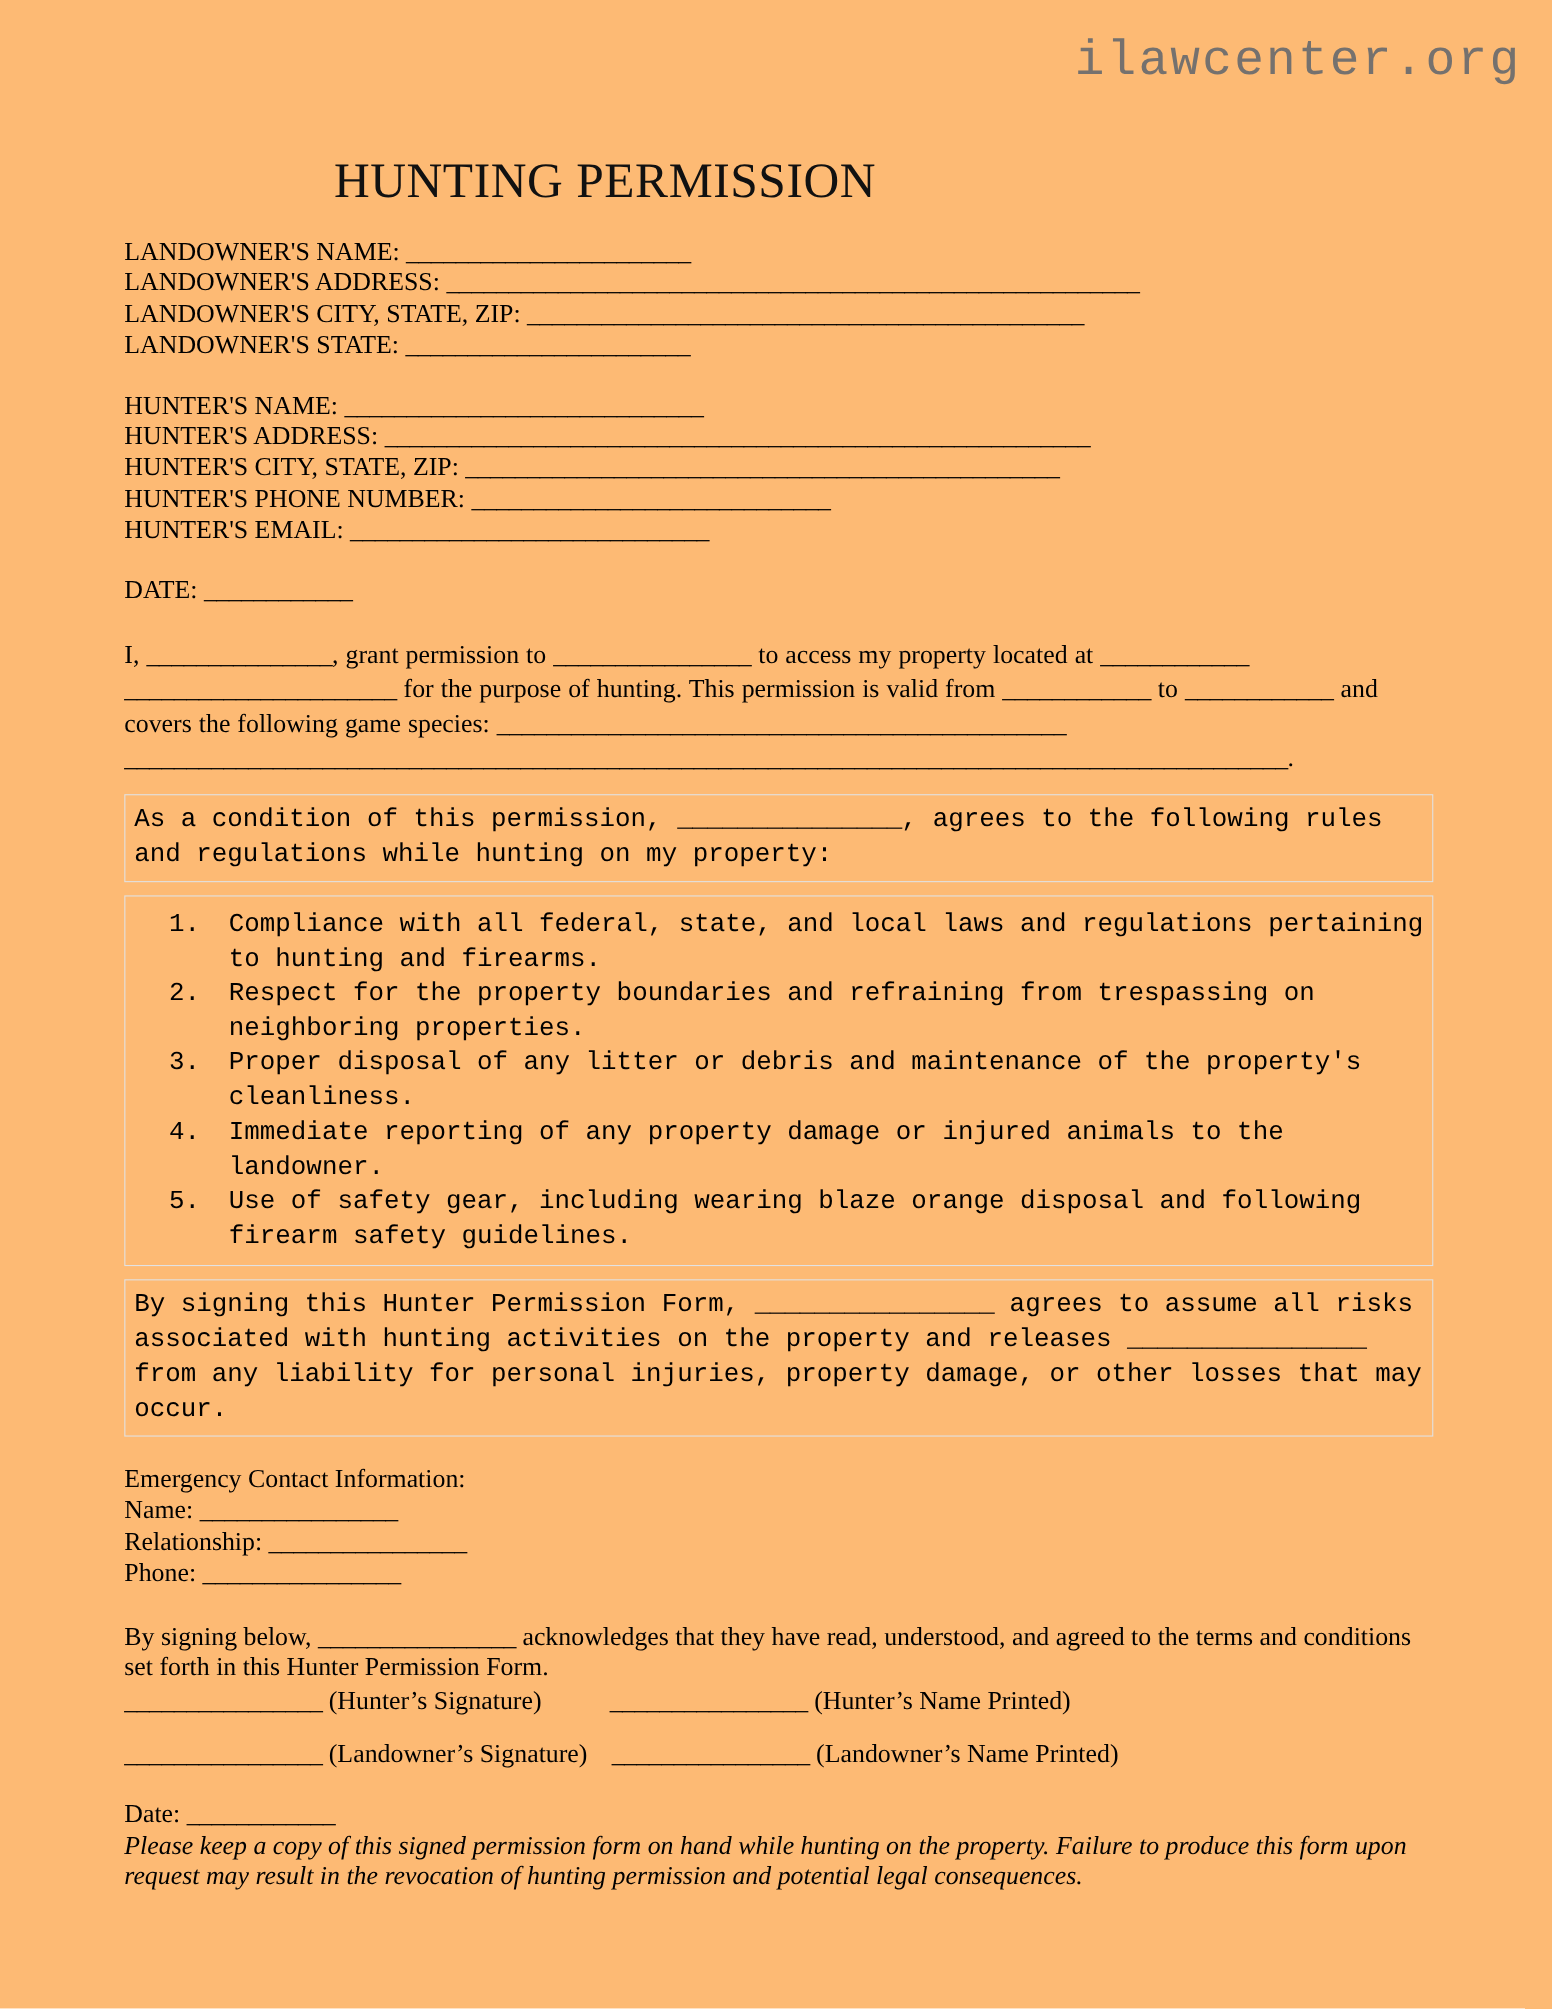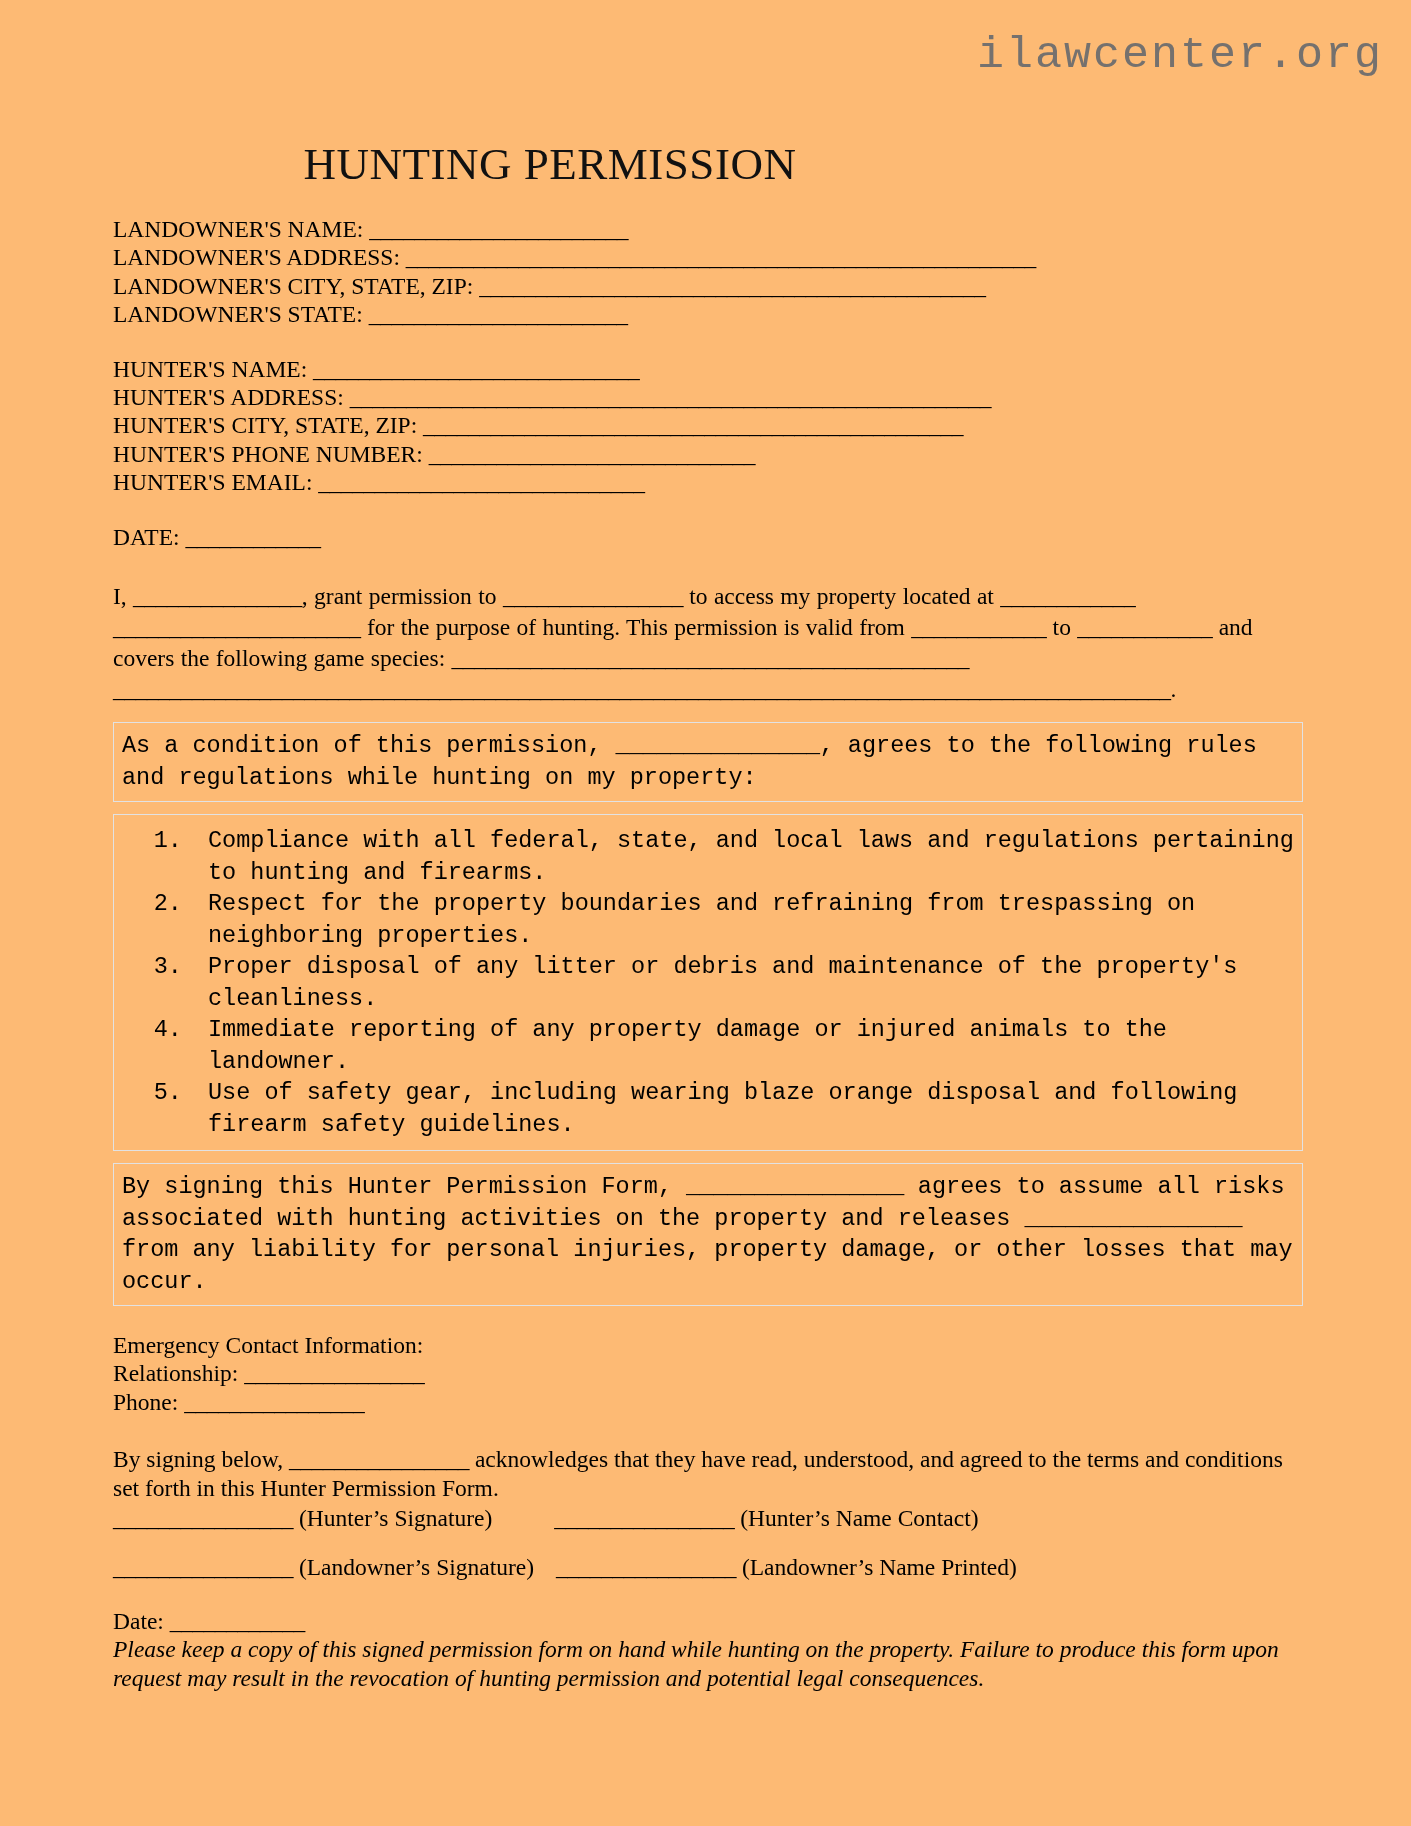--- a/index.html
+++ b/index.html
@@ -165,27 +165,28 @@
         <li>Proper disposal of any litter or debris and maintenance of the property's cleanliness.</li>
         <li>Immediate reporting of any property damage or injured animals to the landowner.</li>
         <li>Use of safety gear, including wearing blaze orange disposal and following firearm safety guidelines.</li>
       </ol>
     </div>
 
     <div class="boxed risk"><span>By signing this Hunter Permission Form, </span><span class="u">________________</span><span> agrees to assume all risks associated with hunting activities on the property and releases </span><span class="u">________________</span><span> from any liability for personal injuries, property damage, or other losses that may occur.</span></div>
 
     <div class="emerg">
       <div>Emergency Contact Information:</div>
+      <div class="field-line"><span>Name: </span><span class="u">________________</span></div>
       <div class="field-line"><span>Relationship: </span><span class="u">________________</span></div>
       <div class="field-line"><span>Phone: </span><span class="u">________________</span></div>
     </div>
 
     <div class="sign-block"><span>By signing below, </span><span class="u">________________</span><span> acknowledges that they have read, understood, and agreed to the terms and conditions set forth in this Hunter Permission Form.</span></div>
 
-    <div class="sig-row" style="margin-top:2px"><span class="u">________________</span>&nbsp;<span>(Hunter’s Signature)</span><span class="col2" style="width:62px"></span><span class="u">________________</span>&nbsp;<span>(Hunter’s Name Contact)</span></div>
+    <div class="sig-row" style="margin-top:2px"><span class="u">________________</span>&nbsp;<span>(Hunter’s Signature)</span><span class="col2" style="width:62px"></span><span class="u">________________</span>&nbsp;<span>(Hunter’s Name Printed)</span></div>
 
     <div class="sig-row"><span class="u">________________</span>&nbsp;<span>(Landowner’s Signature)</span><span class="col2" style="width:22px"></span><span class="u">________________</span>&nbsp;<span>(Landowner’s Name Printed)</span></div>
 
     <div class="date-line field-line"><span>Date: </span><span class="u">____________</span></div>
 
     <div class="closing">Please keep a copy of this signed permission form on hand while hunting on the property. Failure to produce this form upon request may result in the revocation of hunting permission and potential legal consequences.</div>
 
   </div>
 </div>
 

